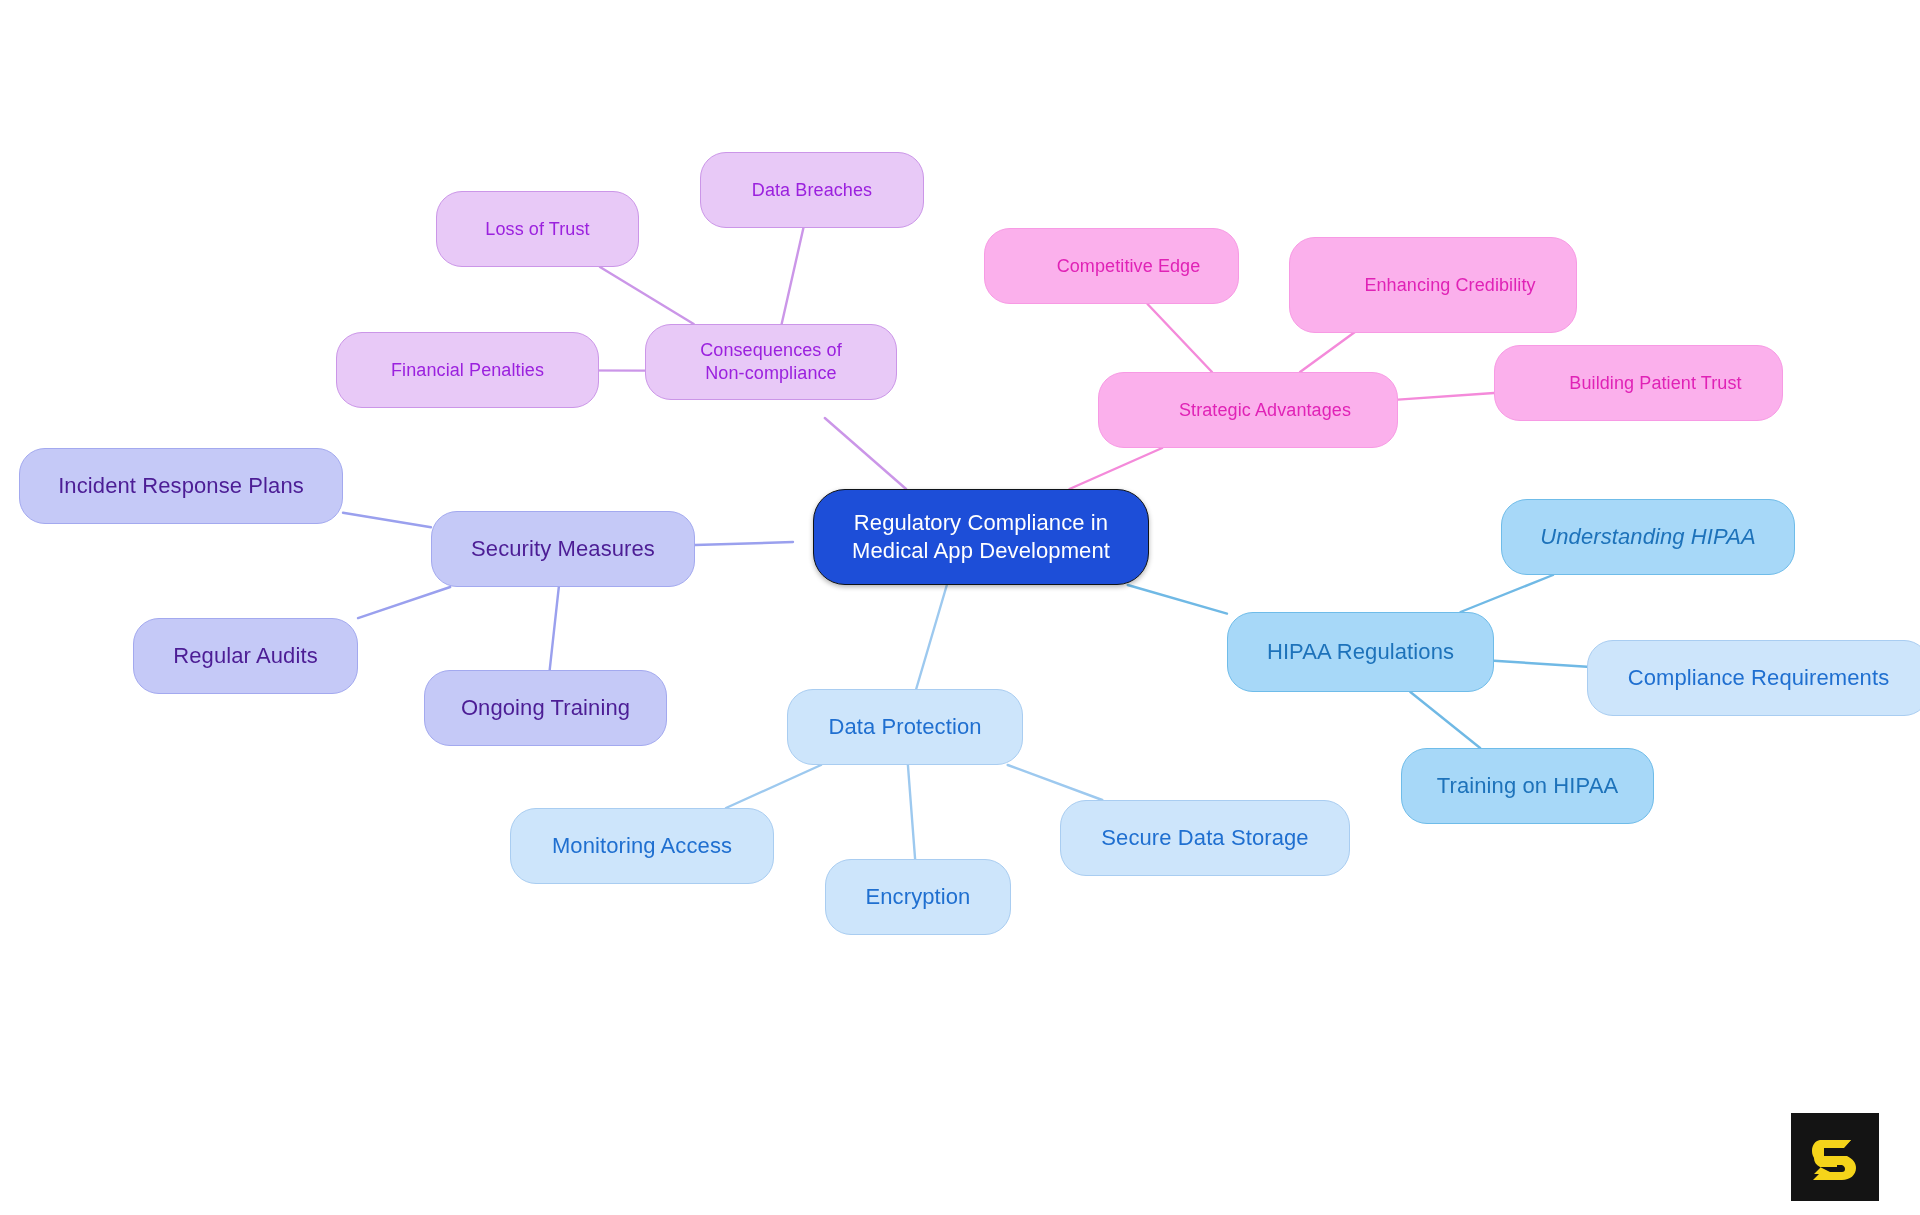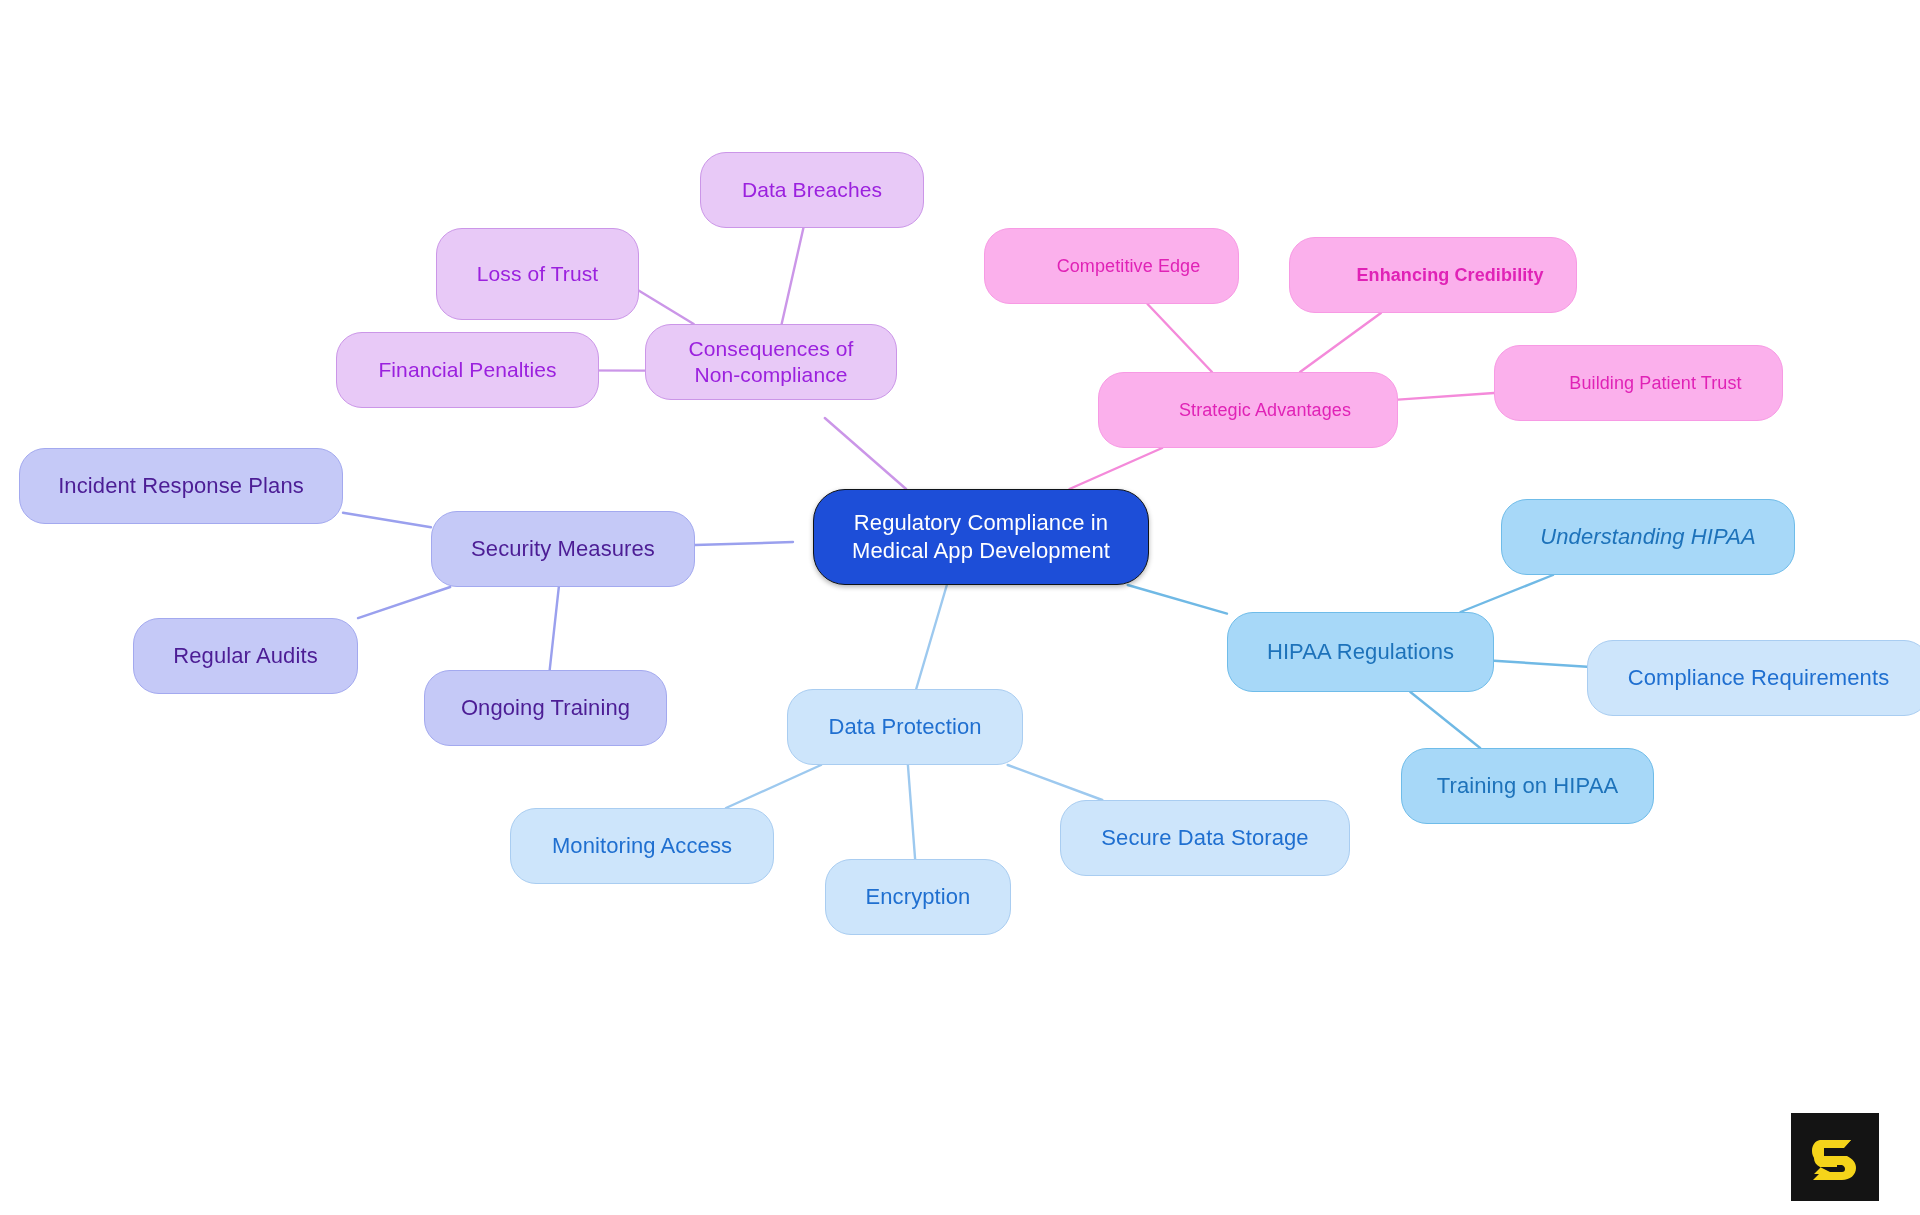--- a/index.html
+++ b/index.html
@@ -48,21 +48,21 @@
     color: #ffffff;
     font-size: 22px;
     border-radius: 32px;
     box-shadow: 0 2px 5px rgba(0,0,0,0.30);
     margin-left: 20px;
   }
   .node.purple {
     background: #e8c9f7;
     border-color: #cb96e8;
     color: #9b21de;
-    font-size: 21px;
+    font-size: 18px;
   }
   .node.pink {
     background: #fbb0ec;
     border-color: #f79ae4;
     color: #e022b6;
     font-size: 18px;
     padding-left: 34px;
   }
   .node.periwinkle {
     background: #c5c9f7;
@@ -120,25 +120,25 @@
       <line x1="821.0168067226891" y1="765" x2="725.9831932773109" y2="808" stroke="#9dc9ef" stroke-width="2.4" stroke-linecap="round"></line>
       <line x1="907.9058823529411" y1="765" x2="915.0941176470589" y2="859" stroke="#9dc9ef" stroke-width="2.4" stroke-linecap="round"></line>
       <line x1="1007.7027027027027" y1="765" x2="1102.2972972972973" y2="800" stroke="#9dc9ef" stroke-width="2.4" stroke-linecap="round"></line>
     </svg>
   <div id="node-layer">
       <div class="node root" style="left: 793px; top: 489px; width: 336px; height: 96px;"><span>Regulatory Compliance in
 Medical App Development</span></div>
       <div class="node purple" style="left: 645px; top: 324px; width: 252px; height: 76px;"><span>Consequences of
 Non-compliance</span></div>
       <div class="node purple" style="left: 700px; top: 152px; width: 224px; height: 76px;"><span>Data Breaches</span></div>
-      <div class="node purple" style="left: 436px; top: 191px; width: 203px; height: 92px; margin-top: 37px;"><span>Loss of Trust</span></div>
+      <div class="node purple" style="left: 436px; top: 191px; width: 203px; height: 76px;"><span>Loss of Trust</span></div>
       <div class="node purple" style="left: 298px; top: 332px; width: 263px; height: 76px; margin-left: 38px;"><span>Financial Penalties</span></div>
       <div class="node pink" style="left: 1098px; top: 372px; width: 300px; height: 76px;"><span>Strategic Advantages</span></div>
       <div class="node pink" style="left: 984px; top: 228px; width: 255px; height: 76px;"><span>Competitive Edge</span></div>
-      <div class="node pink" style="left: 1289px; top: 237px; width: 288px; height: 76px; font-weight: bold;"><span>Enhancing Credibility</span></div>
+      <div class="node pink" style="left: 1289px; top: 237px; width: 288px; height: 96px;"><span>Enhancing Credibility</span></div>
       <div class="node pink" style="left: 1494px; top: 345px; width: 289px; height: 76px;"><span>Building Patient Trust</span></div>
       <div class="node periwinkle" style="left: 431px; top: 511px; width: 264px; height: 76px;"><span>Security Measures</span></div>
       <div class="node periwinkle" style="left: 19px; top: 448px; width: 324px; height: 76px;"><span>Incident Response Plans</span></div>
       <div class="node periwinkle" style="left: 133px; top: 618px; width: 225px; height: 76px;"><span>Regular Audits</span></div>
       <div class="node periwinkle" style="left: 424px; top: 670px; width: 243px; height: 76px;"><span>Ongoing Training</span></div>
       <div class="node blue-mid" style="left: 1227px; top: 612px; width: 267px; height: 80px;"><span>HIPAA Regulations</span></div>
       <div class="node blue-mid" style="left: 1501px; top: 499px; width: 294px; height: 76px; font-style: italic;"><span>Understanding HIPAA</span></div>
       <div class="node blue-light" style="left: 1587px; top: 640px; width: 343px; height: 76px;"><span>Compliance Requirements</span></div>
       <div class="node blue-mid" style="left: 1401px; top: 748px; width: 253px; height: 76px;"><span>Training on HIPAA</span></div>
       <div class="node blue-light" style="left: 787px; top: 689px; width: 236px; height: 76px;"><span>Data Protection</span></div>

